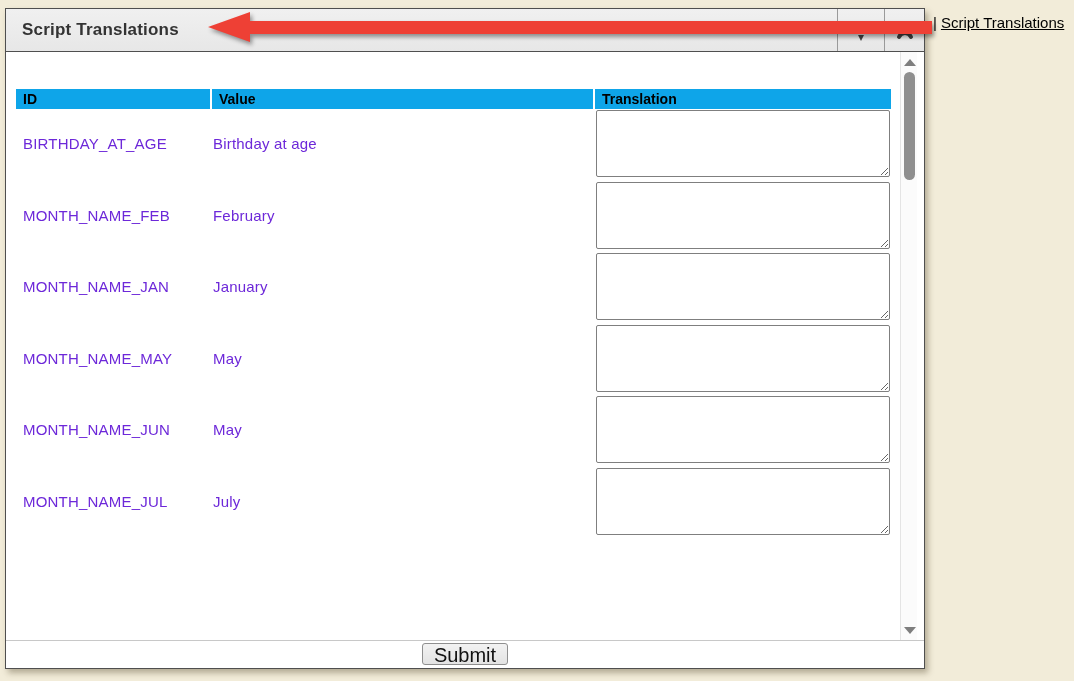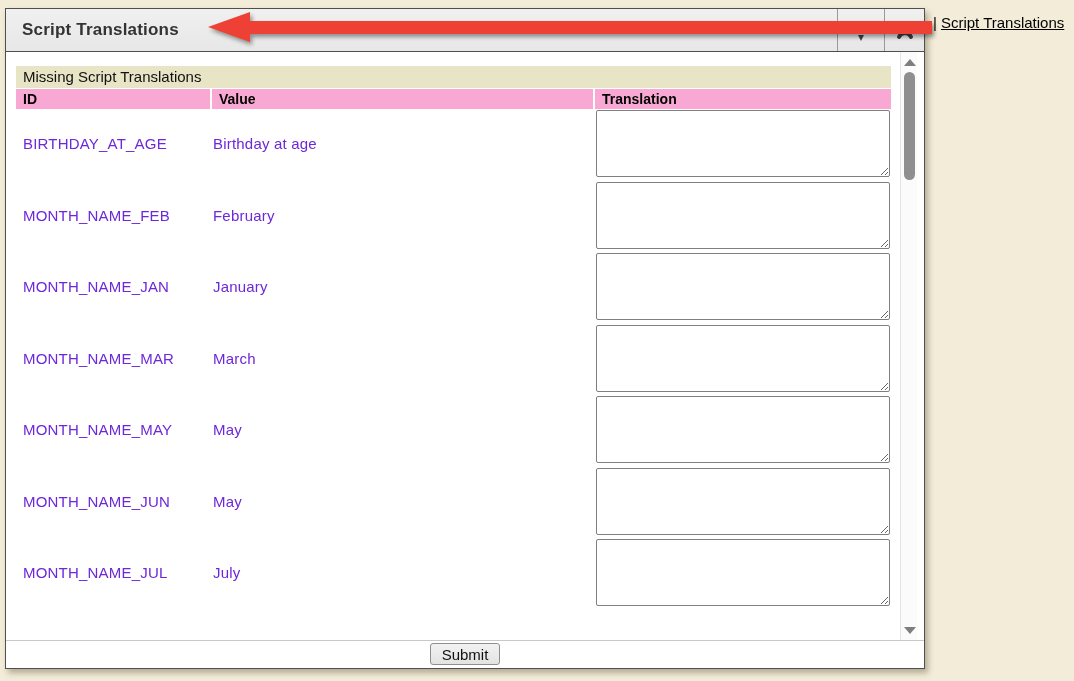--- a/index.html
+++ b/index.html
@@ -78,21 +78,21 @@
     padding-left: 7px;
   }
   .col-headers {
     position: absolute;
     left: 10px; top: 37px;
     width: 875px; height: 20px;
     display: flex;
     gap: 2px;
   }
   .col-cell {
-    background: #f9a8d4;
+    background: #0ea5e9;
     font-size: 14px;
     font-weight: bold;
     color: #000;
     line-height: 20px;
     padding-left: 7px;
   }
   .col-id { width: 194px; }
   .col-value { width: 381px; }
   .col-translation { width: 296px; }
 
@@ -179,21 +179,21 @@
     align-items: center;
     justify-content: center;
   }
   .submit-btn {
     min-width: 68px;
     height: 22px;
     background: linear-gradient(#f2f2f2, #e3e3e3);
     border: 1px solid #8f8f8f;
     border-radius: 3px;
     font-family: "Liberation Sans", sans-serif;
-    font-size: 15px;
+    font-size: 20px;
     color: #111;
     padding: 0 11px;
     cursor: pointer;
   }
 
   
   .arrow-svg {
     position: absolute;
     left: 200px; top: 7px;
     z-index: 50;
@@ -233,21 +233,20 @@
     <div class="hdr-btn last">
       <span>
         <svg class="chev-svg" width="18" height="12" viewBox="0 0 18 12">
           <path d="M3 9 A 6.5 6.5 0 0 1 15 9" fill="none" stroke="#3f3f3f" stroke-width="4" stroke-linecap="round"></path>
         </svg>
       </span>
     </div>
   </div>
 
   <div class="panel-body">
-    <div class="section-bar">Missing Script Translations</div>
 
     <div class="col-headers">
       <div class="col-cell col-id">ID</div>
       <div class="col-cell col-value">Value</div>
       <div class="col-cell col-translation">Translation</div>
     </div>
 
     <div class="rows">
   <div class="t-row">
     <div class="cell-id">BIRTHDAY_AT_AGE</div>
@@ -266,27 +265,20 @@
   </div>
 
   <div class="t-row">
     <div class="cell-id">MONTH_NAME_JAN</div>
     <div class="cell-value">January</div>
     <div class="cell-ta">
       <textarea style=""></textarea>
     </div>
   </div>
 
-  <div class="t-row">
-    <div class="cell-id">MONTH_NAME_MAR</div>
-    <div class="cell-value">March</div>
-    <div class="cell-ta">
-      <textarea style=""></textarea>
-    </div>
-  </div>
 
 
   <div class="t-row">
     <div class="cell-id">MONTH_NAME_MAY</div>
     <div class="cell-value">May</div>
     <div class="cell-ta">
       <textarea style=""></textarea>
     </div>
   </div>
 

